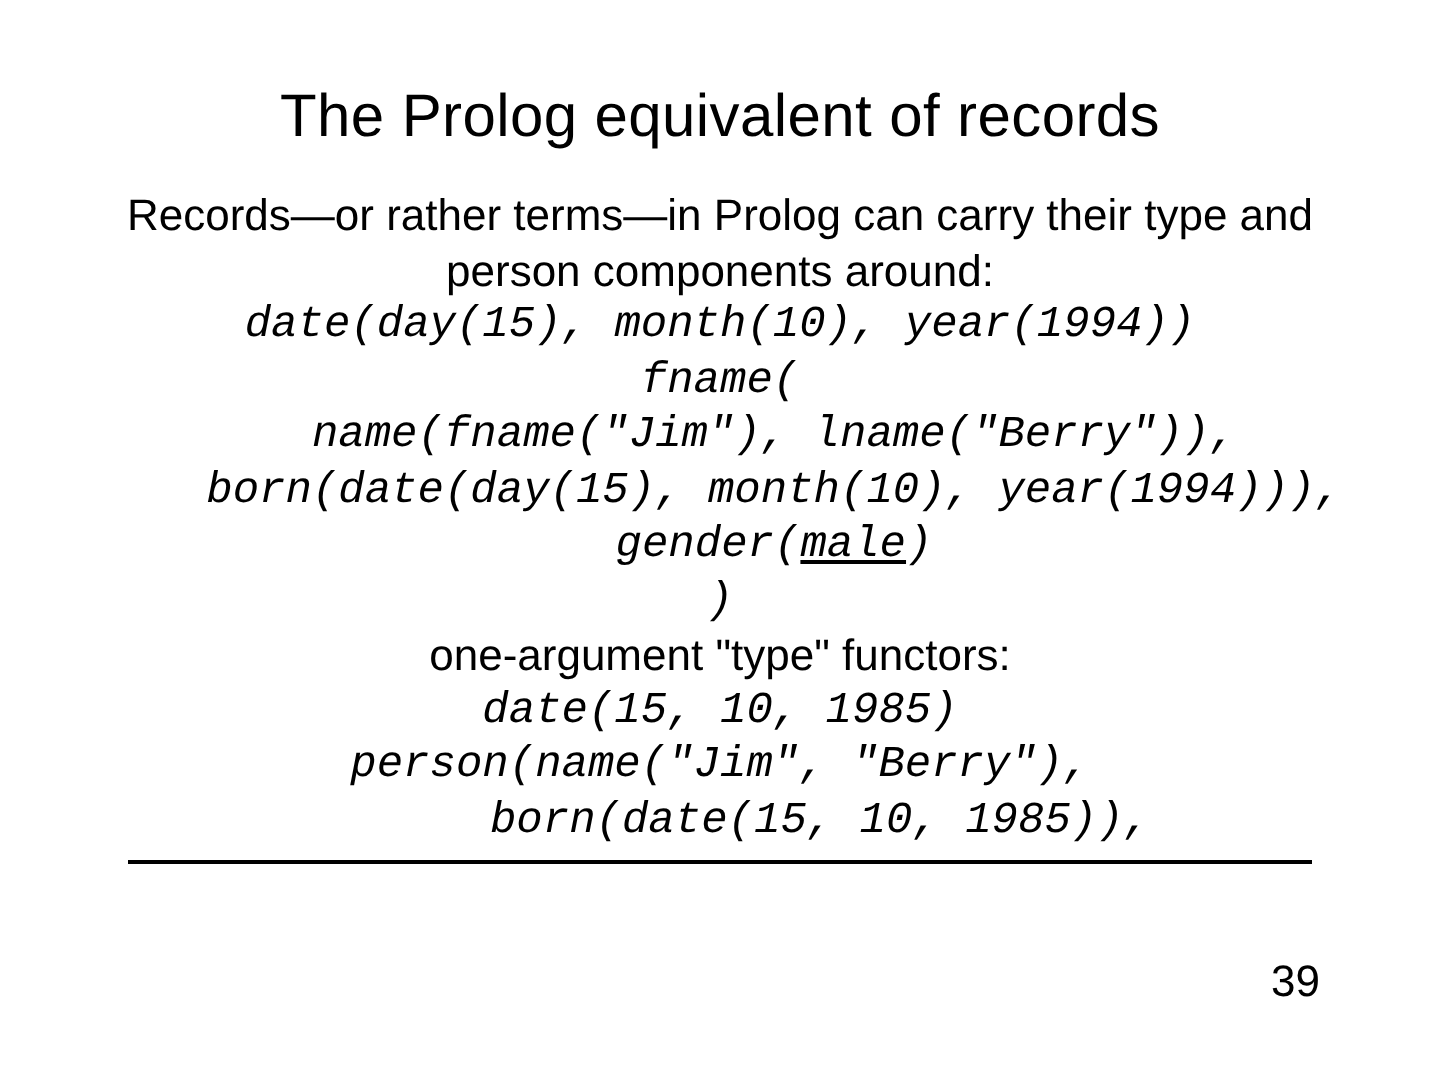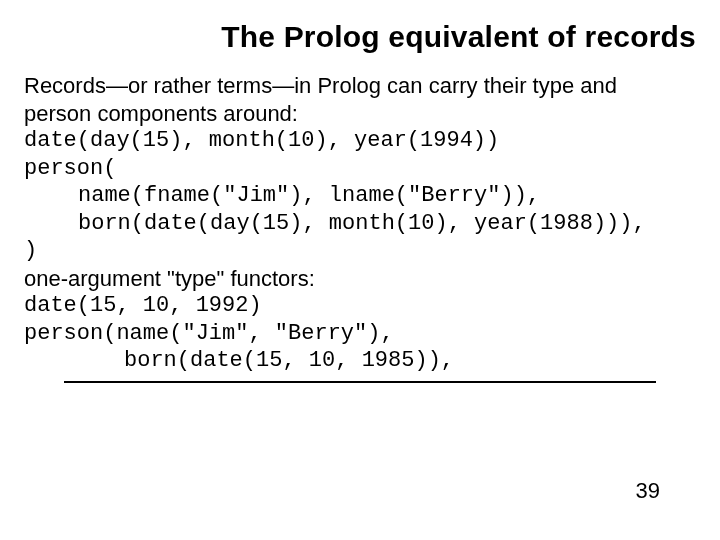--- a/index.html
+++ b/index.html
@@ -13,34 +13,36 @@
   }
   .slide {
     box-sizing: border-box;
     width: 720px;
     height: 540px;
     padding: 20px 24px 20px 24px;
     position: relative;
   }
   .title {
     font-size: 30px;
-    font-weight: 700;
-    text-align: right;
-    margin: 0 0 18px 0;
+    font-weight: 400;
+    text-align: center;
+    margin: 22px 0 18px 0;
     letter-spacing: 0.2px;
   }
   .body {
     font-size: 22px;
     line-height: 1.25;
+    text-align: center;
   }
   .plain {
     font-family: Arial, Helvetica, sans-serif;
   }
   .code {
     font-family: "Courier New", Courier, monospace;
+    font-style: italic;
   }
   .indent {
     padding-left: 54px;
     display: block;
   }
   .indent2 {
     padding-left: 100px;
     display: block;
   }
   .underline {
@@ -63,27 +65,28 @@
 <body>
 
 <div class="slide">
   <div class="title">The Prolog equivalent of records</div>
 
   <div class="body">
     <div class="plain">Records—or rather terms—in Prolog can carry their type and</div>
     <div class="plain">person components around:</div>
 
     <div class="code">date(day(15), month(10), year(1994))</div>
-    <div class="code">person(</div>
+    <div class="code">fname(</div>
     <span class="code indent">name(fname("Jim"), lname("Berry")),</span>
-    <span class="code indent">born(date(day(15), month(10), year(1988))),</span>
+    <span class="code indent">born(date(day(15), month(10), year(1994))),</span>
+    <span class="code indent"><span>gender(</span><span class="underline">male</span><span>)</span></span>
     <div class="code">)</div>
 
     <div class="plain">one-argument "type" functors:</div>
 
-    <div class="code">date(15, 10, 1992)</div>
+    <div class="code">date(15, 10, 1985)</div>
     <div class="code">person(name("Jim", "Berry"),</div>
     <span class="code indent2">born(date(15, 10, 1985)),</span>
   </div>
 
   <hr class="rule">
   <div class="pagenum">39</div>
 </div>
 
 </body></html>

